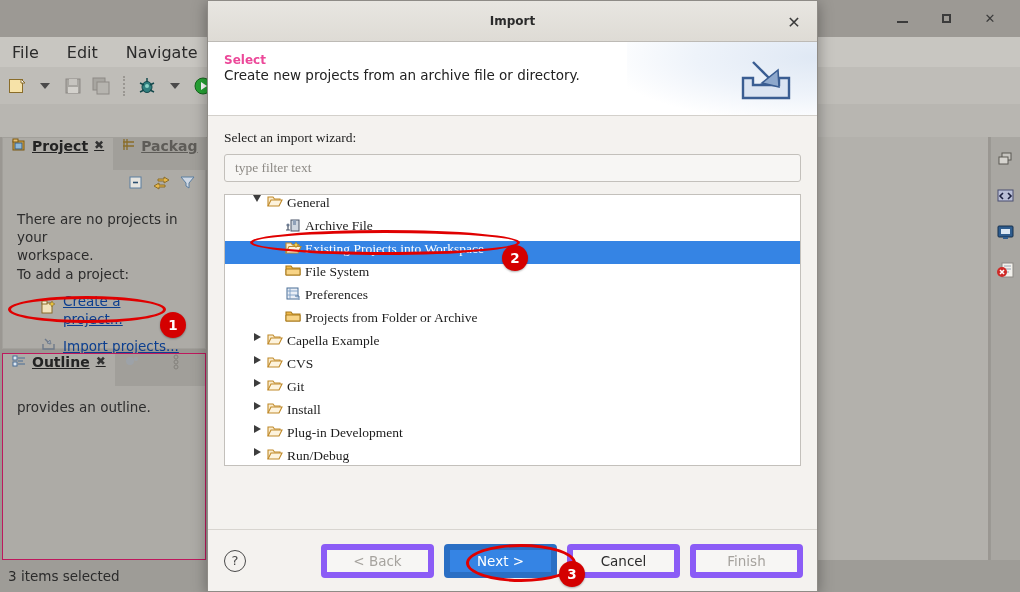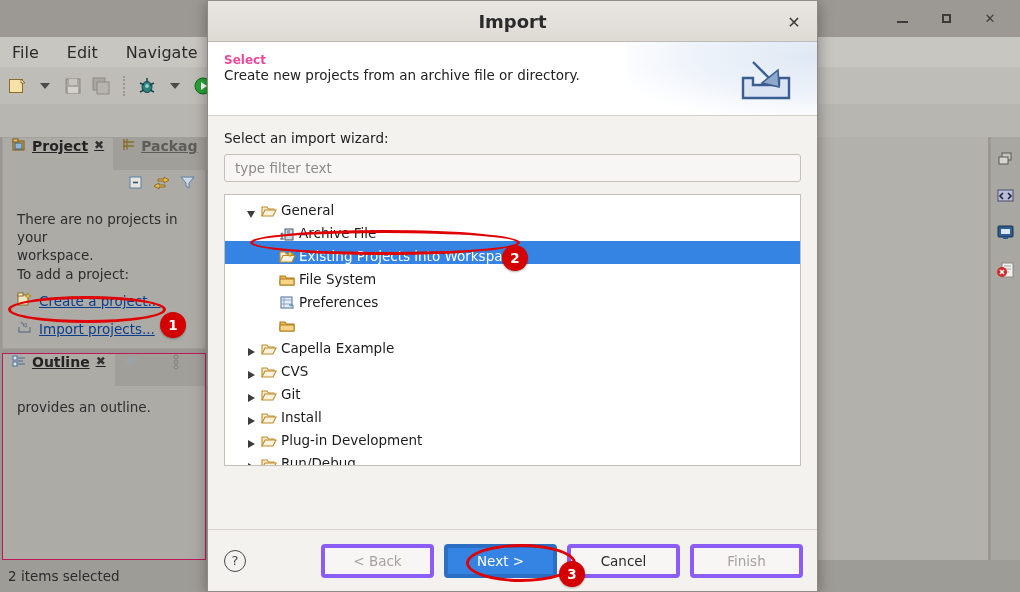--- a/index.html
+++ b/index.html
@@ -61,21 +61,21 @@
     display: flex; align-items: flex-start; gap: 6px; padding: 0 9px;
     font-size: 14px; font-weight: bold; color: #232323; text-decoration: underline;
   }
   .tab.active { background: #adaba6; }
   .tab.inactive { background: #a19f9a; color: #5e5c58; }
   .tab .close { font-size: 12px; font-weight: normal; color: #333; }
   .view-toolbar { height: 28px; display: flex; align-items: center;
                   justify-content: flex-end; gap: 10px; padding-right: 10px; }
   .panel-body { padding: 12px 22px 0 14px; font-size: 13.5px; color: #2d2d2d; line-height: 1.35; }
   .link { color: #0b3e8f; text-decoration: underline; font-size: 13.5px; }
-  .linkrow { display: flex; align-items: center; gap: 7px; margin-top: 9px; }
+  .linkrow { display: flex; align-items: center; gap: 7px; margin-top: 9px; margin-left: 24px; }
 
   .editor-area {
     position: absolute; left: 208px; top: 137px; width: 780px; height: 423px;
     background: #b3b1ac;
   }
   .right-strip {
     position: absolute; right: 0; top: 137px; width: 30px; height: 423px;
     background: #a9a7a2; border-left: 1px solid #9b9994;
     display: flex; flex-direction: column; align-items: center; gap: 16px; padding-top: 14px;
   }
@@ -91,51 +91,51 @@
     background: #f4f2ef; border: 1px solid #8e8b86;
     box-shadow: 0 3px 14px rgba(0,0,0,.35);
     display: flex; flex-direction: column;
   }
   .dlg-title {
     height: 41px; flex: 0 0 41px;
     background: linear-gradient(to bottom, #e8e6e1, #dedbd5);
     border-bottom: 1px solid #bdbab5;
     display: flex; align-items: center; justify-content: center; position: relative;
   }
-  .dlg-title .t { font-size: 18px; font-weight: bold; color: #2b2b2b; }
+  .dlg-title .t { font-size: 12px; font-weight: bold; color: #2b2b2b; }
   .dlg-close { position: absolute; right: 14px; top: 12px; width: 18px; height: 18px;
                display: flex; align-items: center; justify-content: center;
                font-size: 16px; color: #3b3b3b; }
 
   .dlg-banner {
     flex: 0 0 74px; background: #ffffff; position: relative;
     border-bottom: 1px solid #d3d0cb; padding: 11px 0 0 16px; overflow: hidden;
   }
   .dlg-banner .bgimg {
     position: absolute; right: 0; top: 0; width: 190px; height: 74px;
     background: radial-gradient(ellipse at 100% 20%, #dfe8f4 0%, #eef3fa 45%, #ffffff 80%);
   }
   .banner-title { font-size: 12px; font-weight: bold; color: #ec4899; }
   .banner-sub { font-size: 13.5px; color: #222; }
   .banner-icon { position: absolute; right: 22px; top: 16px; width: 58px; height: 46px; }
 
-  .dlg-body { flex: 1 1 auto; padding: 14px 16px 0 16px; display: flex; flex-direction: column; }
+  .dlg-body { flex: 1 1 auto; padding: 14px 16px 0 16px; display: flex; flex-direction: column; font-family: Liberation Serif, serif; }
   .field-label { font-size: 13.5px; color: #222; margin-bottom: 8px; }
   .filter-input {
     height: 28px; border: 1px solid #c3c0bb; background: #f7f6f4; border-radius: 3px;
     display: flex; align-items: center; padding: 0 10px;
     font-size: 13.5px; color: #8d8a85;
   }
   .tree-box {
     margin-top: 12px; height: 272px; background: #ffffff;
     border: 1px solid #c3c0bb; overflow: hidden; position: relative;
   }
   .tree-row {
-    height: 23px; display: flex; align-items: flex-end; font-size: 13.5px; color: #1c1c1c;
-    padding-left: 18px; white-space: nowrap;
+    height: 23px; display: flex; align-items: flex-start; font-size: 13.5px; color: #1c1c1c;
+    padding-left: 24px; white-space: nowrap;
   }
   .tree-row.sel { background: #3584e4; color: #ffffff; }
   .arrow { width: 16px; display: flex; align-items: center; justify-content: center; }
   .arrow .tri-r { width:0;height:0;border-top:4.5px solid transparent;
                   border-bottom:4.5px solid transparent;border-left:7px solid #3d3d3d; }
   .arrow .tri-d { width:0;height:0;border-left:4.5px solid transparent;
                   border-right:4.5px solid transparent;border-top:7px solid #3d3d3d; }
   .ticon { width: 20px; display:flex; align-items:center; justify-content:center; margin-right: 2px; }
   .indent { width: 18px; }
 
@@ -143,21 +143,21 @@
     flex: 0 0 62px; border-top: 1px solid #d8d5d0;
     display: flex; align-items: center; padding: 0 16px; position: relative;
   }
   .help-ico { width: 22px; height: 22px; border: 1.7px solid #4a4a4a; border-radius: 50%;
               display:flex; align-items:center; justify-content:center;
               font-size: 13px; color: #4a4a4a; }
   .btnrow { position: absolute; right: 14px; top: 14px; display: flex; gap: 10px; }
   .btn {
     width: 113px; height: 34px; border-radius: 4px; font-size: 13.5px;
     display: flex; align-items: center; justify-content: center;
-    border: 4px solid #8b5cf6; background: #f7f6f4; color: #2b2b2b;
+    border: 6px solid #8b5cf6; background: #f7f6f4; color: #2b2b2b;
   }
   .btn.disabled { color: #a6a39e; background: #f7f6f4; }
   .btn.primary { background: #3584e4; border-color: #2a6fc4; color: #ffffff; }
 
   
   .anno-ell { position: absolute; border: 3px solid #e00000; border-radius: 50%;
               pointer-events: none; }
   .anno-badge {
     position: absolute; width: 26px; height: 26px; border-radius: 50%;
     background: #d40000; color: #fff; font-size: 13.5px; font-weight: bold;
@@ -368,21 +368,21 @@
         <svg width="19" height="18" viewBox="0 0 19 18">
           <rect x="6" y="2" width="11" height="14" fill="#f3f1ec" stroke="#8d8a85"></rect>
           <path d="M8 5 h7 M8 8 h7 M8 11 h5" stroke="#9aa6b4" stroke-width="1"></path>
           <circle cx="6" cy="11" r="5" fill="#cf2a27"></circle>
           <path d="M4 9 L8 13 M8 9 L4 13" stroke="#fff" stroke-width="1.6"></path>
         </svg>
       </span>
     </div>
 
     <div class="ide-status">
-      <span>2 items selected</span>
+      <span>3 items selected</span>
     </div>
   </div>
 
   <div class="dialog">
 
     <div class="dlg-title">
       <div class="t">Import</div>
       <div class="dlg-close">✕</div>
     </div>
 
@@ -467,20 +467,21 @@
           </div>
           <div class="tree-row">
             <span class="indent"></span>
             <span class="arrow"></span>
             <span class="ticon">
               <svg width="16" height="13" viewBox="0 0 16 13">
                 <path d="M1 11 V2 h5 l1.5 2 H15 v7 Z" fill="#f0b94a" stroke="#a97a1c" stroke-width="1.1"></path>
                 <path d="M1 11 V5 h14 v6 Z" fill="#f8d486" stroke="#a97a1c" stroke-width="1"></path>
               </svg>
             </span>
+            <span>Projects from Folder or Archive</span>
           </div>
           <div class="tree-row">
             <span class="arrow">
               <span class="tri-r"></span>
             </span>
             <span class="ticon">
               <svg width="16" height="13" viewBox="0 0 16 13">
                 <path d="M1 11 V2 h5 l1.5 2 H13 v2" fill="#fbeccd" stroke="#c08a2a" stroke-width="1.1"></path>
                 <path d="M1 11 L4 5 h11 l-3 6 Z" fill="#fdf3dd" stroke="#c08a2a" stroke-width="1.1"></path>
               </svg>

